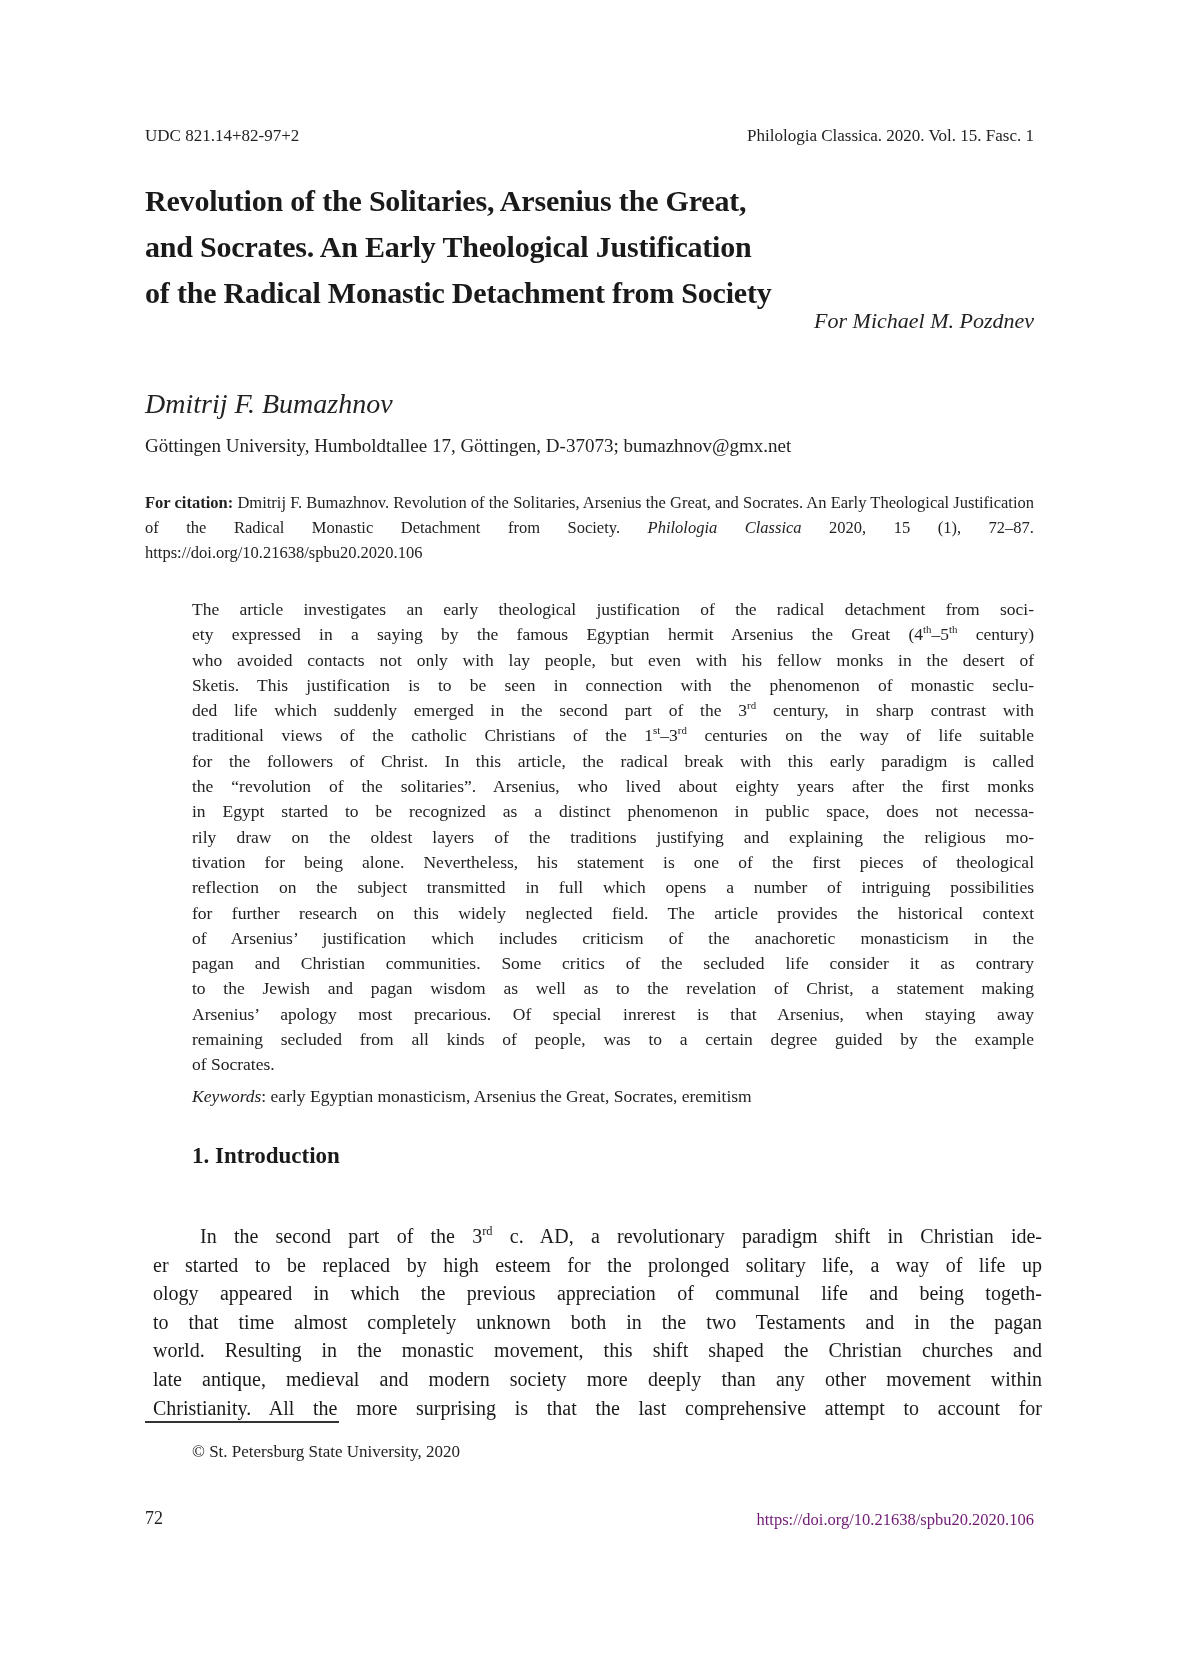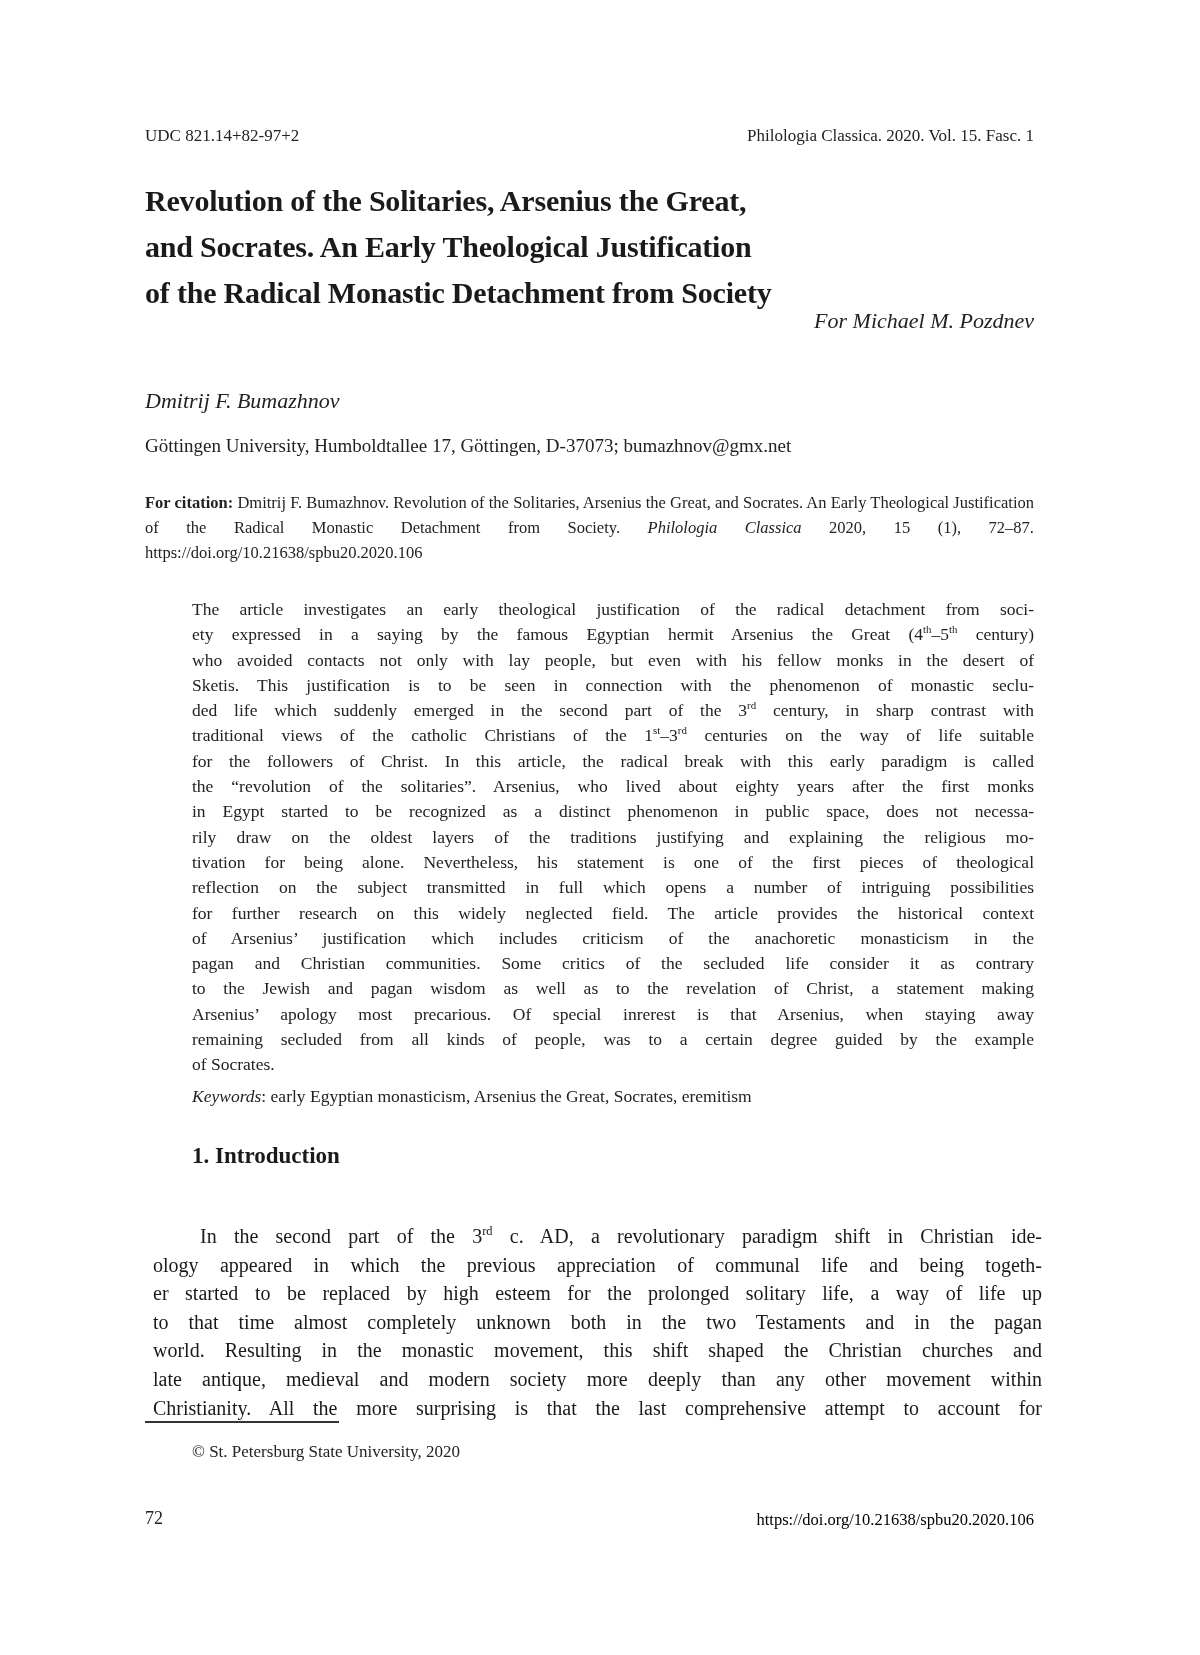--- a/index.html
+++ b/index.html
@@ -6,39 +6,39 @@
     body { width: 1200px; height: 1655px; position: relative; overflow: hidden;
       font-family: "Liberation Serif", "DejaVu Serif", serif; color: #1a1a1a; }
     .abs { position: absolute; }
     .hdr { top: 126px; font-size: 17px; color: #222; }
     .hdr-left { left: 145px; }
     .hdr-right { right: 166px; text-align: right; }
     .title { left: 145px; top: 178px; width: 860px; font-size: 30px; font-weight: bold;
       line-height: 46px; color: #1a1a1a; letter-spacing: -0.2px; }
     .title div { white-space: nowrap; }
     .dedication { right: 166px; top: 308px; font-size: 22px; font-style: italic; color: #222; }
-    .author { left: 145px; top: 388px; font-size: 22px; font-style: italic; color: #222; }
+    .author { left: 145px; top: 388px; font-size: 28px; font-style: italic; color: #222; }
     .affil { left: 145px; top: 435px; font-size: 19px; color: #222; }
     .citation { left: 145px; top: 490px; width: 889px; font-size: 16.5px; line-height: 25px;
       color: #222; text-align: justify; }
     .citation b { font-weight: bold; }
     .abstract { left: 192px; top: 597px; width: 842px; font-size: 17.5px; line-height: 25.3px;
       color: #222; text-align: justify; }
     .abstract .ln { display: block; text-align: justify; text-align-last: justify; white-space: nowrap; }
     .abstract .ln.last { text-align-last: left; }
     .keywords { left: 192px; top: 1086px; font-size: 17.5px; color: #222; }
     .section { left: 192px; top: 1143px; font-size: 23px; font-weight: bold; color: #1a1a1a; }
     .body-text { left: 153px; top: 1198px; width: 889px; font-size: 20px; line-height: 28.6px;
       color: #1a1a1a; margin-top: 24px; }
     .body-text .ln { display: block; text-align: justify; text-align-last: justify; white-space: nowrap; }
     .body-text .ln.first { padding-left: 47px; }
     .rule { left: 145px; top: 1421px; width: 194px; height: 2px; background: #333; }
     .footnote { left: 192px; top: 1442px; font-size: 17px; color: #222; }
     .page-num { left: 145px; top: 1508px; font-size: 18px; color: #222; }
-    .doi-foot { right: 166px; top: 1510px; font-size: 16.5px; color: #000000; }
+    .doi-foot { right: 166px; top: 1510px; font-size: 16.5px; color: #701a75; }
     sup { font-size: 0.62em; line-height: 0; vertical-align: super; }
   </style>
 </head>
 <body>
 
 <div class="abs hdr hdr-left">UDC 821.14+82-97+2</div>
 <div class="abs hdr hdr-right">Philologia Classica. 2020. Vol. 15. Fasc. 1</div>
 
 <div class="abs title">
   <div>Revolution of the Solitaries, Arsenius the Great,</div>
@@ -74,22 +74,22 @@
   <span class="ln"><span>remaining secluded from all kinds of people, was to a certain degree guided by the example</span></span>
   <span class="ln last"><span>of Socrates.</span></span>
 </div>
 
 <div class="abs keywords"><i>Keywords</i><span>: early Egyptian monasticism, Arsenius the Great, Socrates, eremitism</span></div>
 
 <div class="abs section">1. Introduction</div>
 
 <div class="abs body-text">
   <span class="ln first"><span>In the second part of the 3</span><sup>rd</sup><span> c. AD, a revolutionary paradigm shift in Christian ide-</span></span>
+  <span class="ln"><span>er started to be replaced by high esteem for the prolonged solitary life, a way of life up</span></span>
   <span class="ln"><span>ology appeared in which the previous appreciation of communal life and being togeth-</span></span>
-  <span class="ln"><span>er started to be replaced by high esteem for the prolonged solitary life, a way of life up</span></span>
   <span class="ln"><span>to that time almost completely unknown both in the two Testaments and in the pagan</span></span>
   <span class="ln"><span>world. Resulting in the monastic movement, this shift shaped the Christian churches and</span></span>
   <span class="ln"><span>late antique, medieval and modern society more deeply than any other movement within</span></span>
   <span class="ln"><span>Christianity. All the more surprising is that the last comprehensive attempt to account for</span></span>
 </div>
 
 <div class="abs rule"></div>
 <div class="abs footnote">©  St. Petersburg State University, 2020</div>
 
 <div class="abs page-num">72</div>

